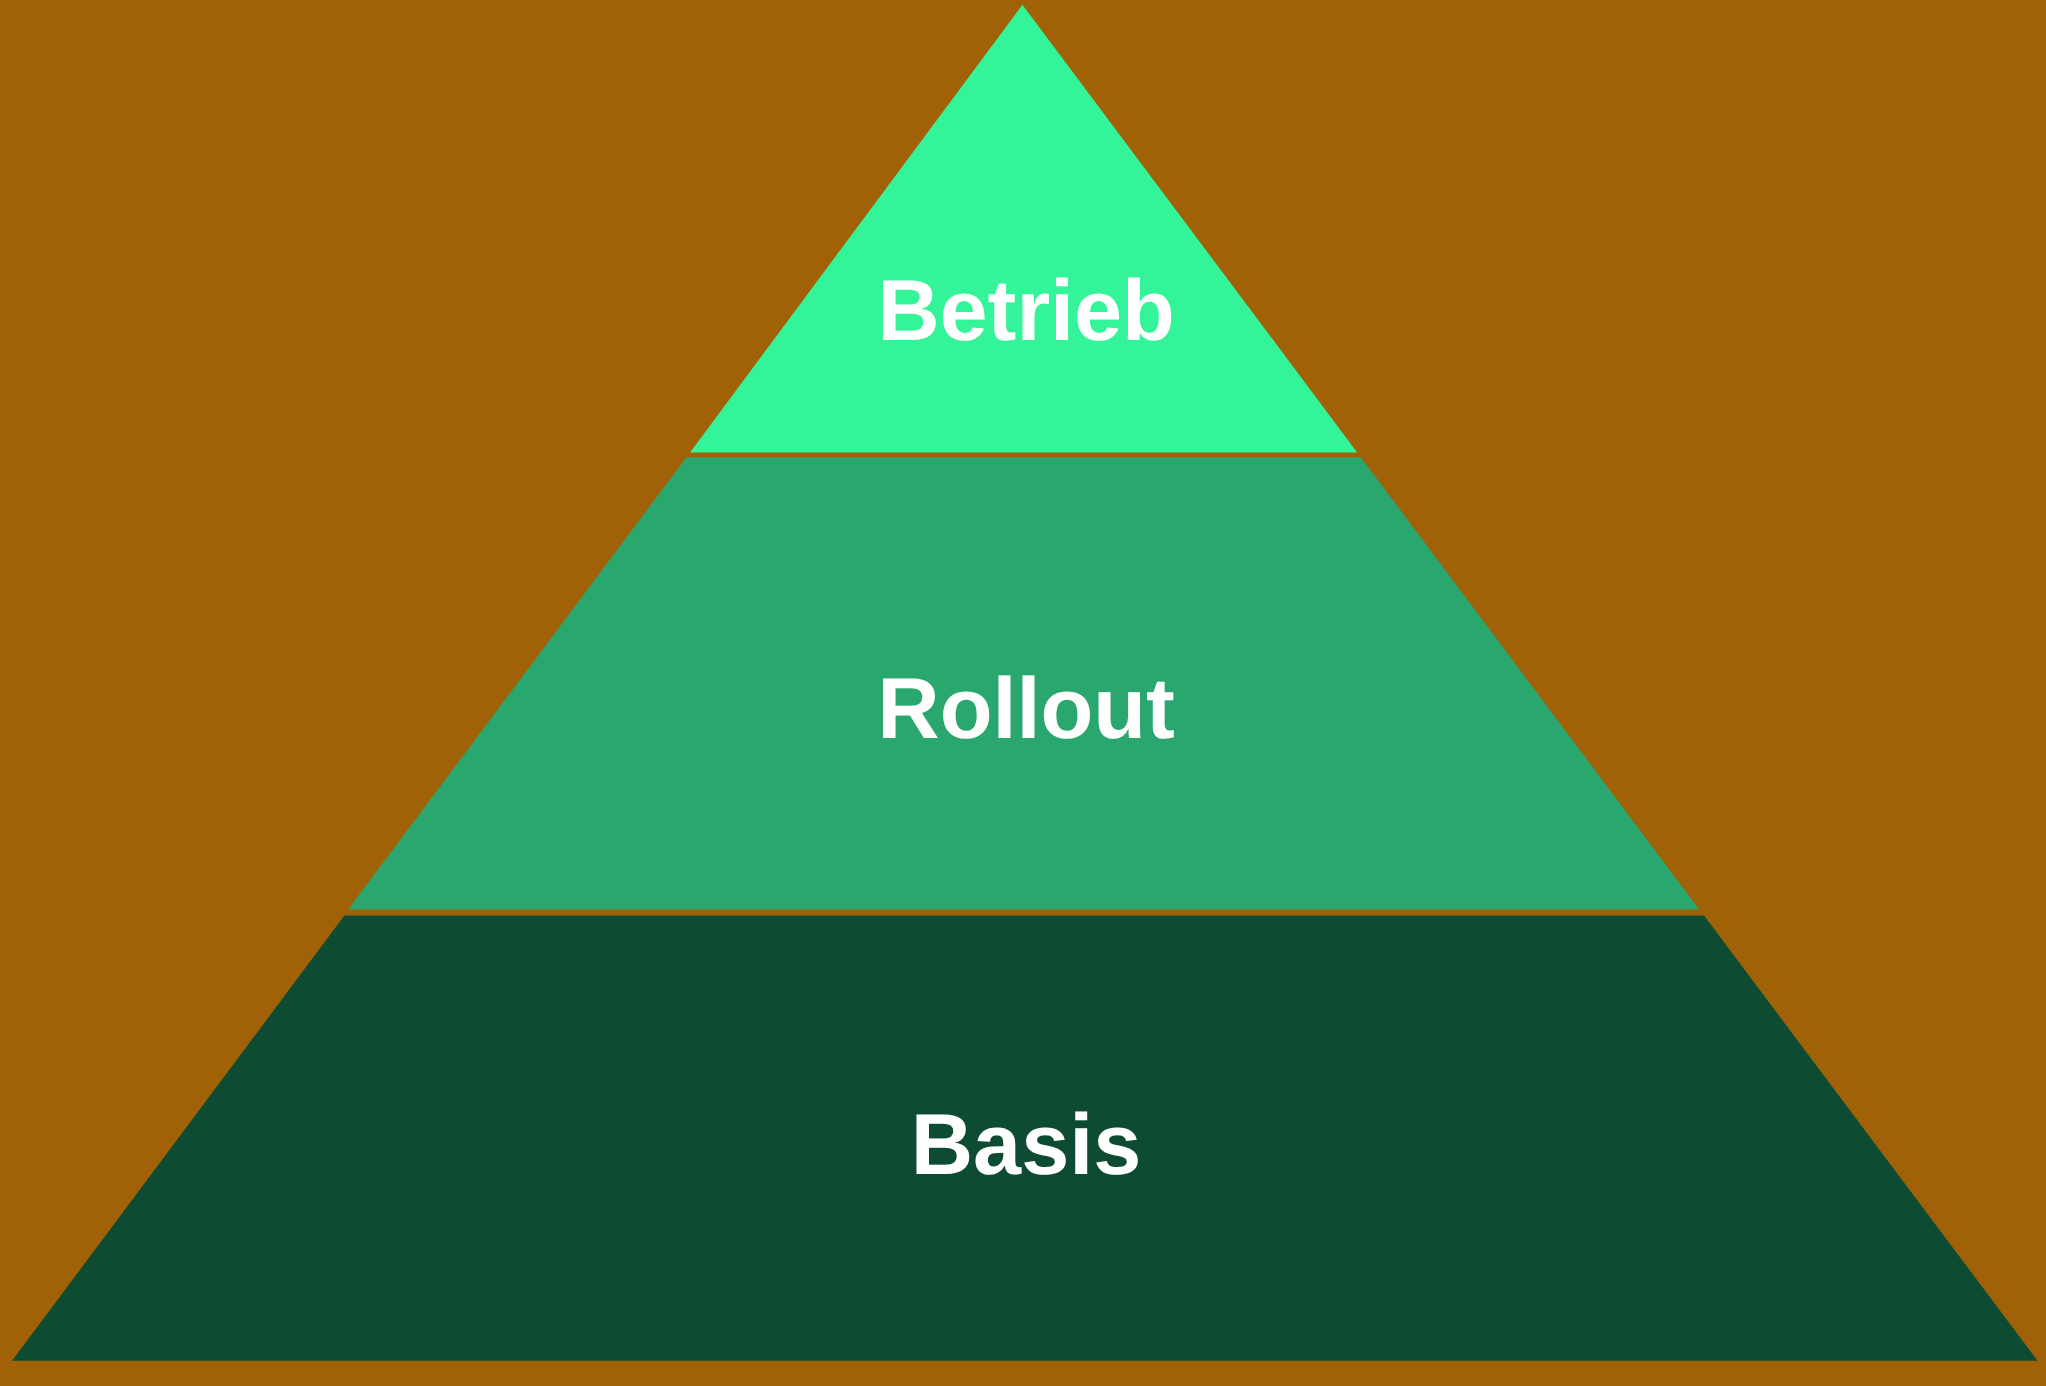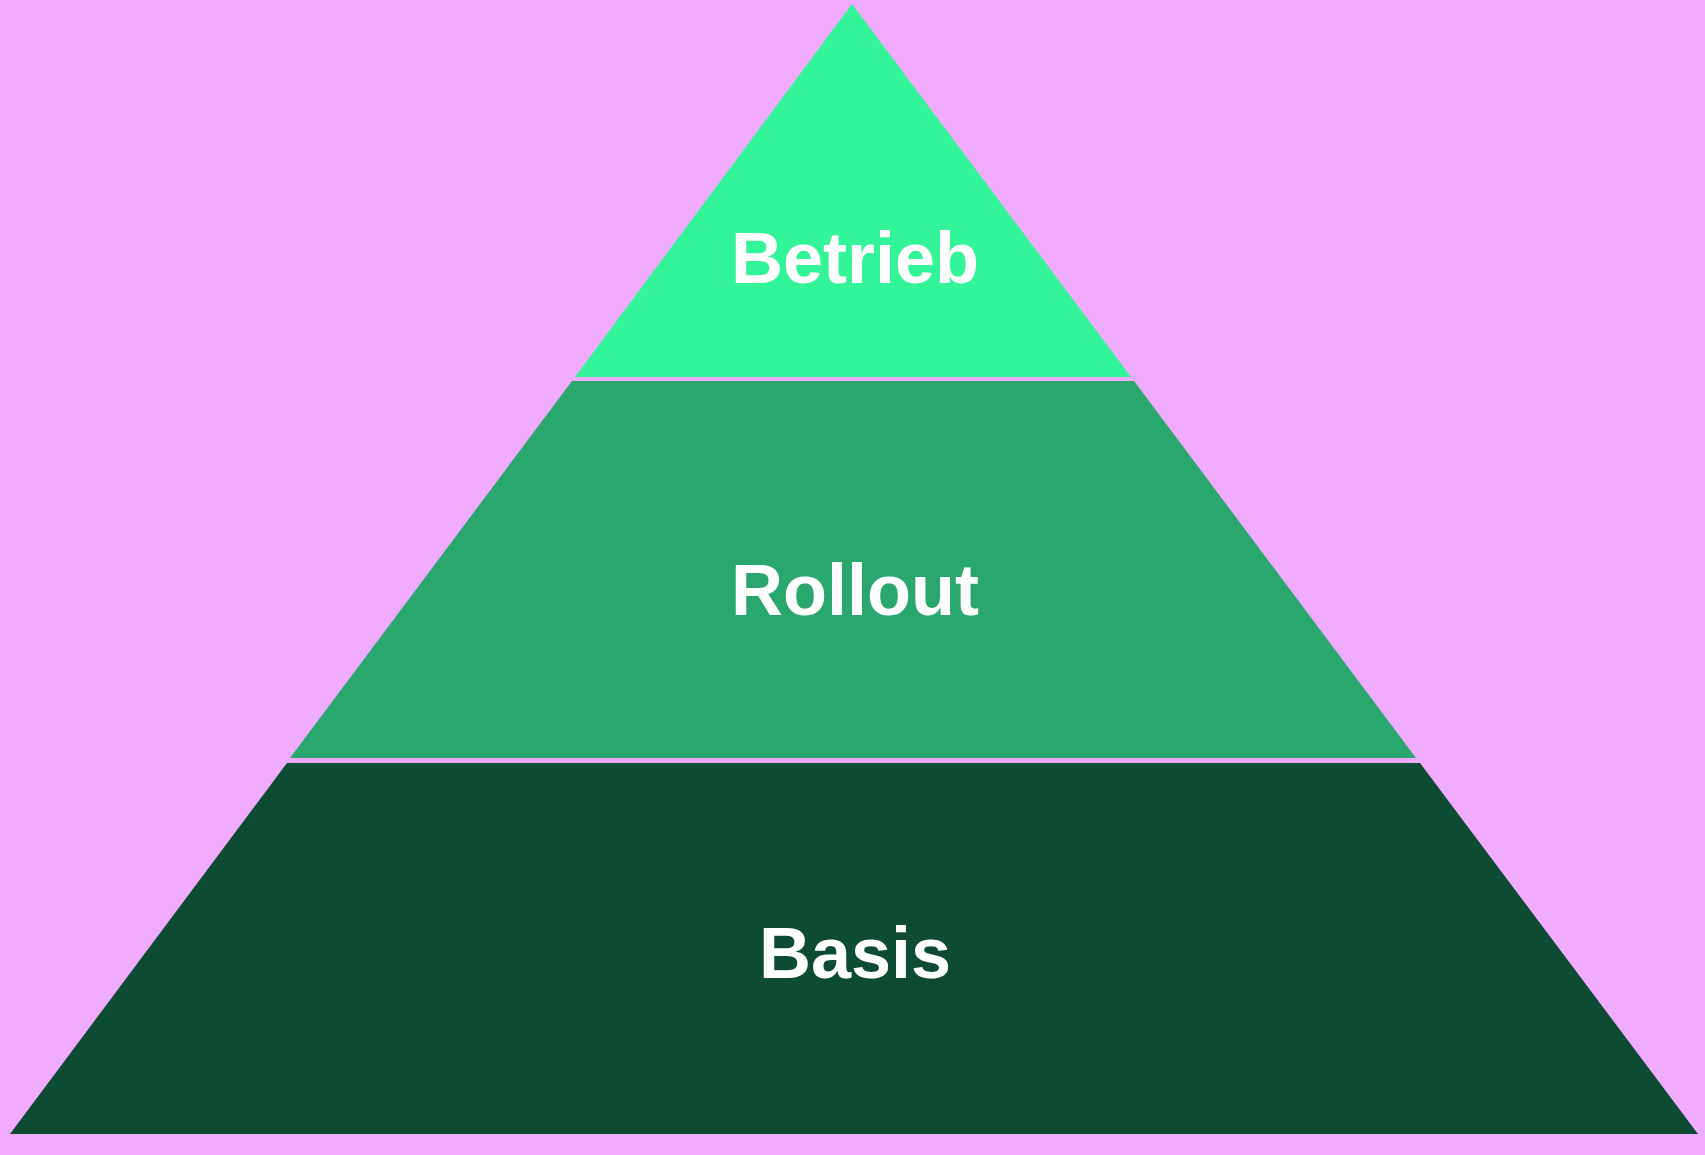--- a/index.html
+++ b/index.html
@@ -7,21 +7,21 @@
       padding: 0;
       background: #ffffff;
       width: 1705px;
       height: 1155px;
       overflow: hidden;
     }
     .canvas {
       position: relative;
       width: 1705px;
       height: 1155px;
-      background: #f0abfc;
+      background: #a16207;
     }
     svg {
       display: block;
     }
     .layer-label {
       font-family: "Liberation Sans", "DejaVu Sans", sans-serif;
       font-weight: bold;
       font-size: 72px;
       fill: #ffffff;
       text-anchor: middle;

